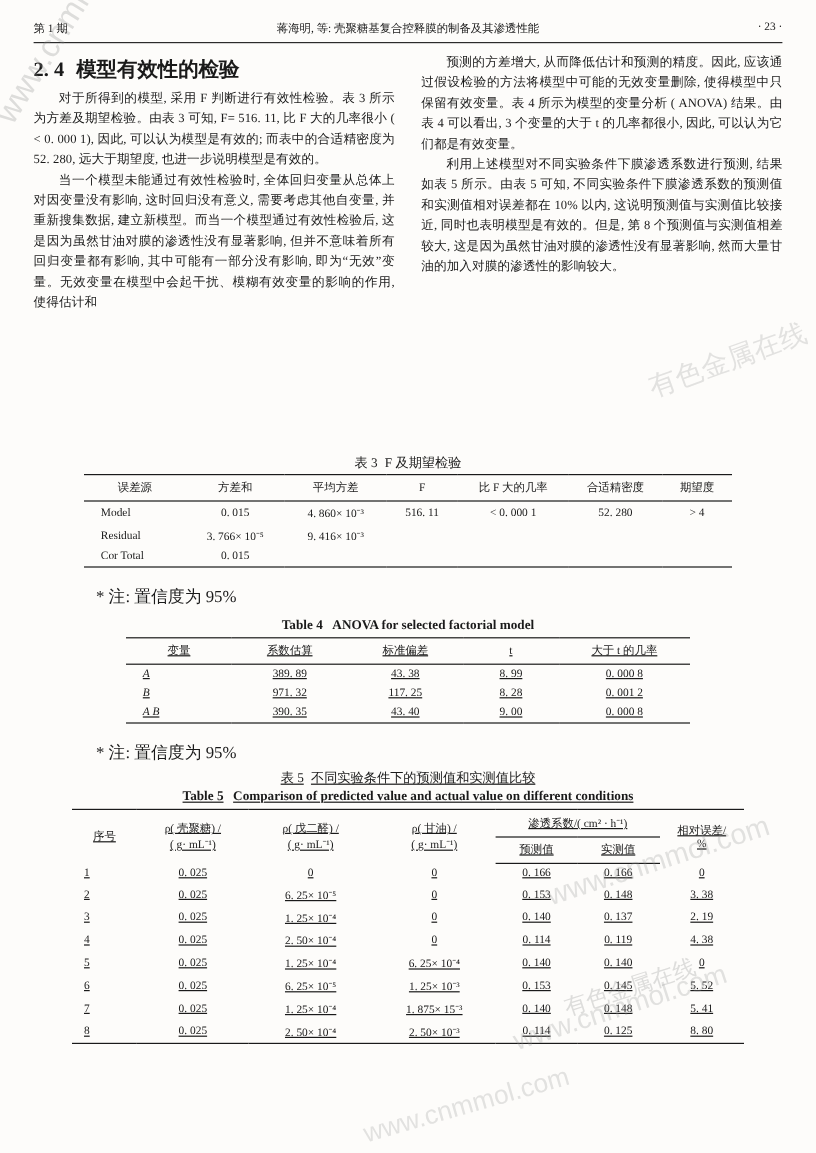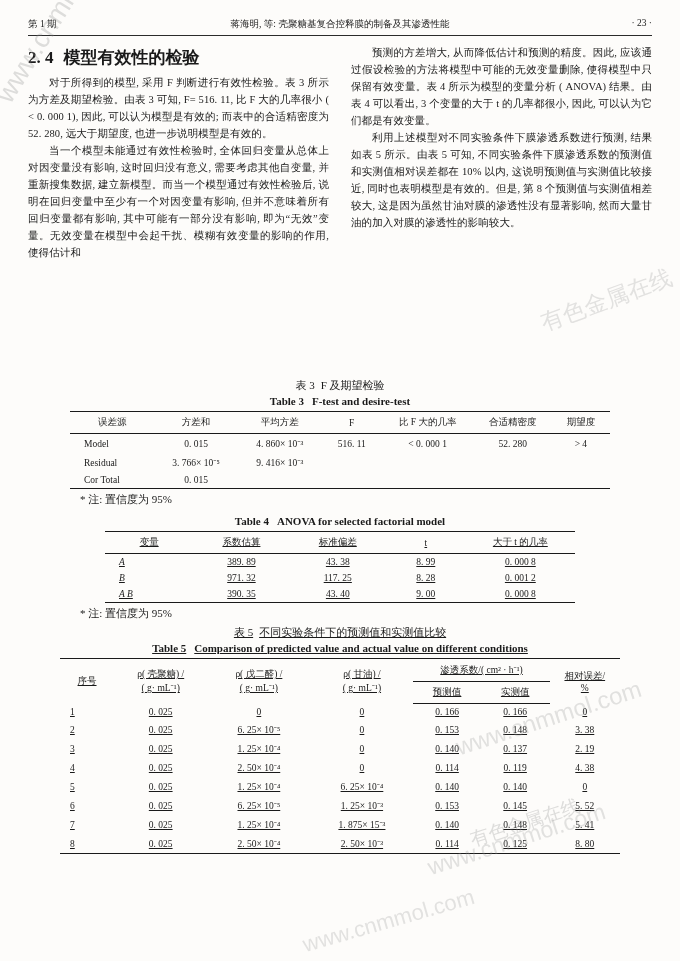--- a/index.html
+++ b/index.html
@@ -140,22 +140,22 @@
     padding-bottom: 4px;
   }
   table.dt tbody tr:last-child td {
     border-bottom: 1.1px solid #1a1a1a;
   }
   table.dt td.lft {
     text-align: left;
     padding-left: 14px;
   }
   .note {
-    font-size: 11px;
-    margin-top: 3px;
+    font-size: 14px;
+    margin-top: 16px;
     margin-left: 52px;
   }
 
   
   .t3 { width: 540px; }
   .t4 { width: 470px; text-decoration: underline; }
   .t5 { width: 560px; }
 
   .t5 thead th.grp {
     border-bottom: 0.7px solid #1a1a1a;
@@ -234,36 +234,33 @@
     <span class="right">· 23 ·</span>
   </div>
   <div class="rule"></div>
 
   <div class="columns">
     <div class="col">
       <div class="sec-head">
         <span class="num">2. 4</span><span>模型有效性的检验</span>
       </div>
       <p class="body">对于所得到的模型, 采用 F 判断进行有效性检验。表 3 所示为方差及期望检验。由表 3 可知, F= 516. 11, 比 F 大的几率很小 ( &lt; 0. 000 1), 因此, 可以认为模型是有效的; 而表中的合适精密度为 52. 280, 远大于期望度, 也进一步说明模型是有效的。</p>
-      <p class="body">当一个模型未能通过有效性检验时, 全体回归变量从总体上对因变量没有影响, 这时回归没有意义, 需要考虑其他自变量, 并重新搜集数据, 建立新模型。而当一个模型通过有效性检验后, 说明在回归变量中至少有一个对因变量有影响, 但并不意味着所有回归变量都有影响, 其中可能有一部分没有影响, 即为“无效”变量。无效变量在模型中会起干扰、模糊有效变量的影响的作用, 使得估计和</p>
+      <p class="body">当一个模型未能通过有效性检验时, 全体回归变量从总体上对因变量没有影响, 这时回归没有意义, 需要考虑其他自变量, 并重新搜集数据, 建立新模型。而当一个模型通过有效性检验后, 这是因为虽然甘油对膜的渗透性没有显著影响, 但并不意味着所有回归变量都有影响, 其中可能有一部分没有影响, 即为“无效”变量。无效变量在模型中会起干扰、模糊有效变量的影响的作用, 使得估计和</p>
     </div>
     <div class="col">
       <p class="body">预测的方差增大, 从而降低估计和预测的精度。因此, 应该通过假设检验的方法将模型中可能的无效变量删除, 使得模型中只保留有效变量。表 4 所示为模型的变量分析 ( ANOVA) 结果。由表 4 可以看出, 3 个变量的大于 t 的几率都很小, 因此, 可以认为它们都是有效变量。</p>
       <p class="body">利用上述模型对不同实验条件下膜渗透系数进行预测, 结果如表 5 所示。由表 5 可知, 不同实验条件下膜渗透系数的预测值和实测值相对误差都在 10% 以内, 这说明预测值与实测值比较接近, 同时也表明模型是有效的。但是, 第 8 个预测值与实测值相差较大, 这是因为虽然甘油对膜的渗透性没有显著影响, 然而大量甘油的加入对膜的渗透性的影响较大。</p>
     </div>
   </div>
 
   <div class="tables">
 
     <div class="tbl-block">
       <div class="cap-cn">
         <span class="tn">表 3</span><span>F 及期望检验</span>
-      </div>
-      <div class="cap-en">
-        <span class="tn">Table 3</span><span class="ttl">F-test and desire-test</span>
       </div>
       <table class="dt t3">
         <thead>
           <tr>
             <th style="width:92px">误差源</th>
             <th style="width:86px">方差和</th>
             <th style="width:90px">平均方差</th>
             <th style="width:60px">F</th>
             <th style="width:96px">比 F 大的几率</th>
             <th style="width:78px">合适精密度</th>

